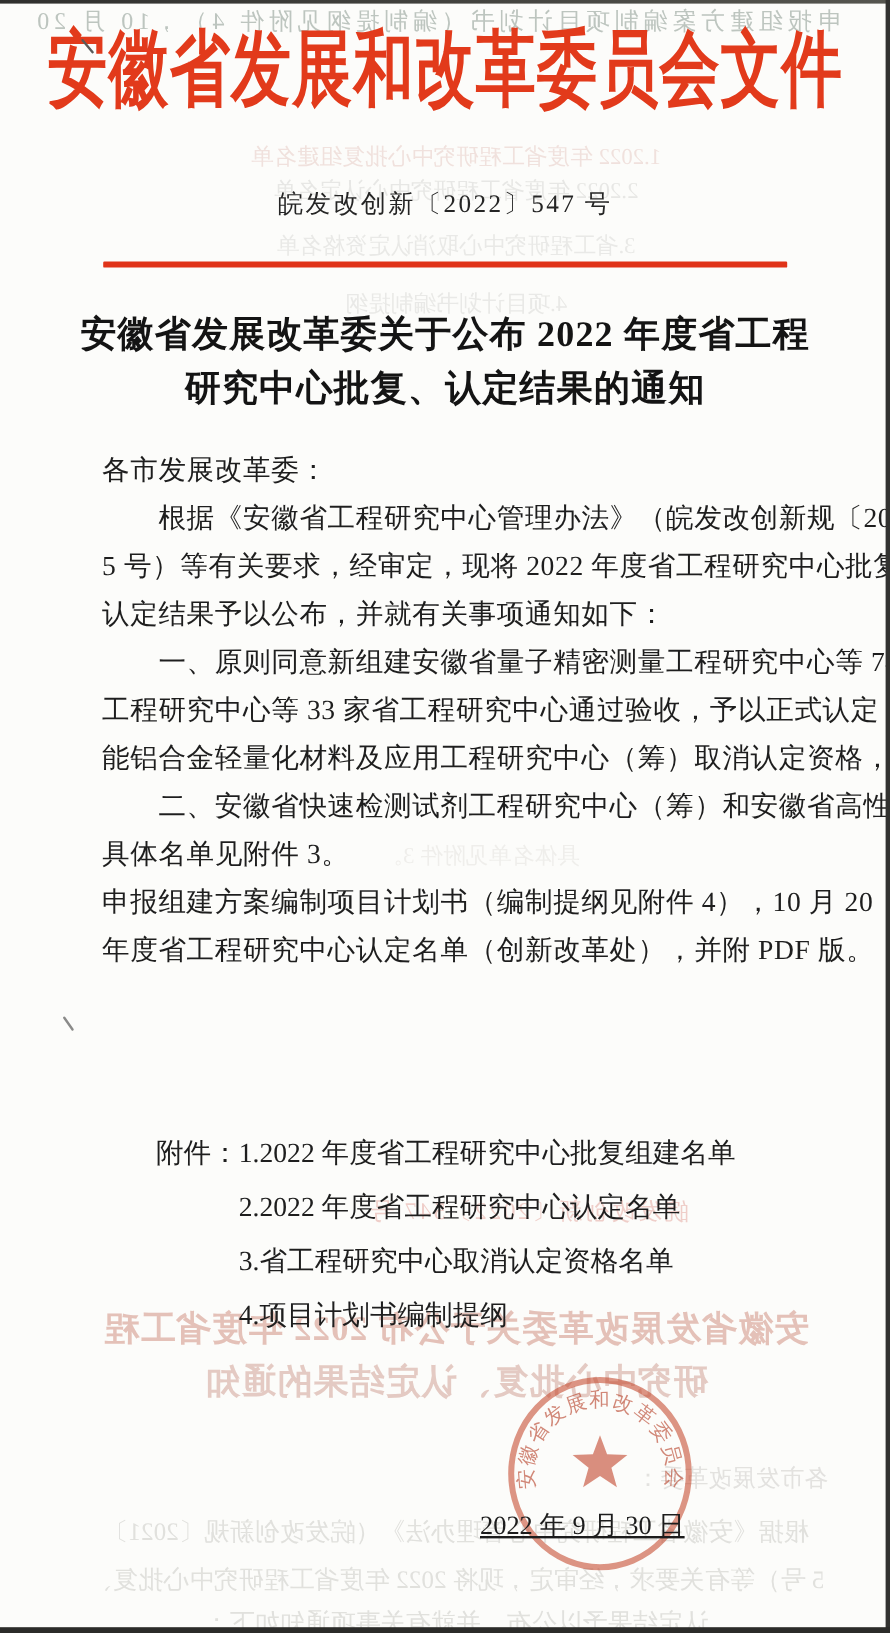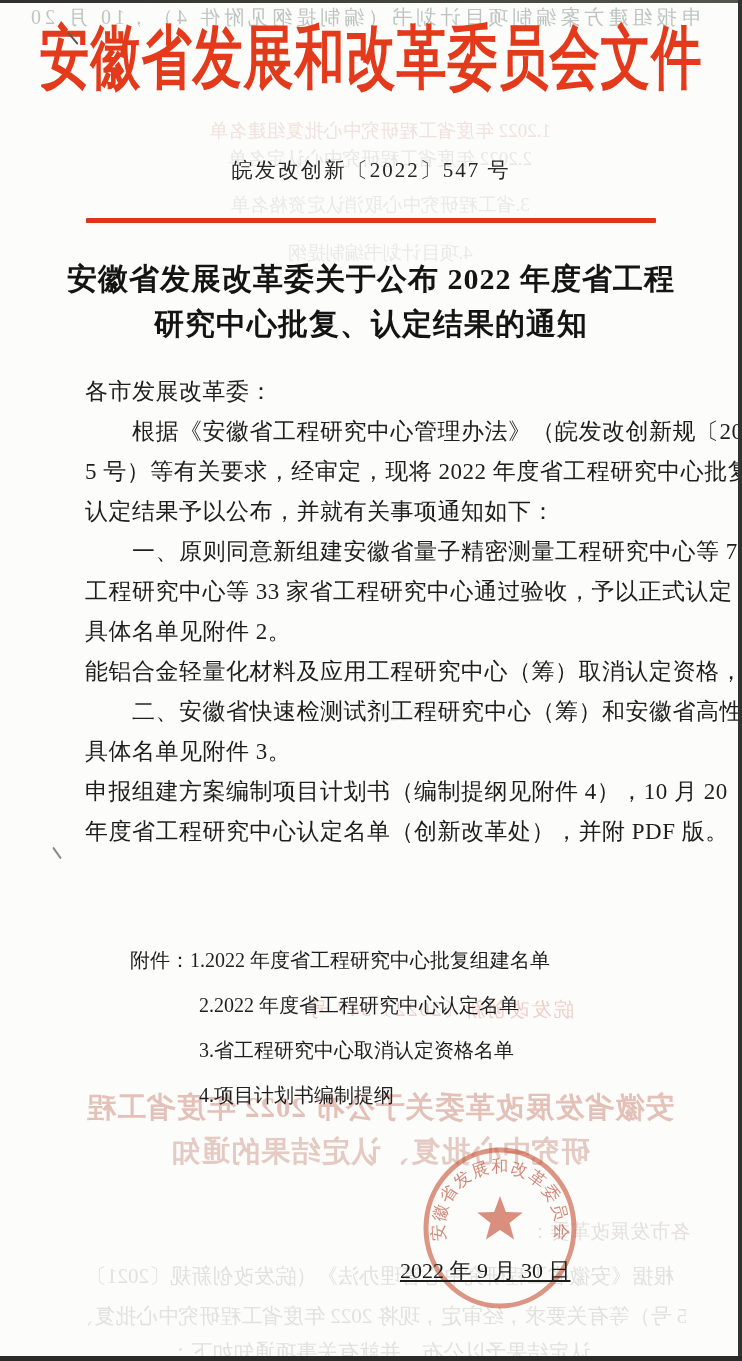--- a/index.html
+++ b/index.html
@@ -32,21 +32,21 @@
   }
   #doc-title{
     position:absolute;top:256px;left:0;width:742px;
     text-align:center;font-size:30px;font-weight:bold;color:#141414;
     line-height:45px;letter-spacing:1px;
   }
   #body-block{position:absolute;top:372px;left:85px;width:596px;}
   .bline{height:40px;line-height:40px;font-size:23px;color:#1e1e1e;letter-spacing:0.5px;white-space:nowrap;}
   .ind{text-indent:47px;}
   #attach-block{position:absolute;top:938px;left:130px;width:560px;}
-  .aline{height:45px;line-height:45px;font-size:20px;color:#1e1e1e;white-space:nowrap;}
+  .aline{height:45px;line-height:45px;font-size:23px;color:#1e1e1e;white-space:nowrap;}
   .aline.cont{padding-left:69px;}
   #date-line{
     position:absolute;top:1256px;left:400px;width:200px;
     text-align:left;font-size:22px;color:#1c1c1c;white-space:nowrap;text-decoration:underline;
   }
   
   #seal{position:absolute;top:1144px;left:420px;width:160px;height:168px;opacity:0.78;filter:blur(0.3px);}
   
   .bleed{position:absolute;transform:scaleX(-1);white-space:nowrap;pointer-events:none;}
   #bleed-top{top:4px;left:60px;width:640px;text-align:center;font-size:20px;letter-spacing:4px;color:rgba(136,152,142,0.55);}
@@ -95,21 +95,20 @@
     <div>研究中心批复、认定结果的通知</div>
   </div>
 
   <div id="body-block">
     <div class="bline">各市发展改革委：</div>
     <div class="bline ind">根据《安徽省工程研究中心管理办法》（皖发改创新规〔2021〕</div>
     <div class="bline">5 号）等有关要求，经审定，现将 2022 年度省工程研究中心批复、</div>
     <div class="bline">认定结果予以公布，并就有关事项通知如下：</div>
     <div class="bline ind">一、原则同意新组建安徽省量子精密测量工程研究中心等 74</div>
     <div class="bline">工程研究中心等 33 家省工程研究中心通过验收，予以正式认定，</div>
-    <div class="bline">具体名单见附件 2。</div>
     <div class="bline">能铝合金轻量化材料及应用工程研究中心（筹）取消认定资格，</div>
     <div class="bline ind">二、安徽省快速检测试剂工程研究中心（筹）和安徽省高性</div>
     <div class="bline">具体名单见附件 3。</div>
     <div class="bline">申报组建方案编制项目计划书（编制提纲见附件 4），10 月 20</div>
     <div class="bline">年度省工程研究中心认定名单（创新改革处），并附 PDF 版。</div>
   </div>
 
   <div id="attach-block">
     <div class="aline">附件：1.2022 年度省工程研究中心批复组建名单</div>
     <div class="aline cont">2.2022 年度省工程研究中心认定名单</div>

